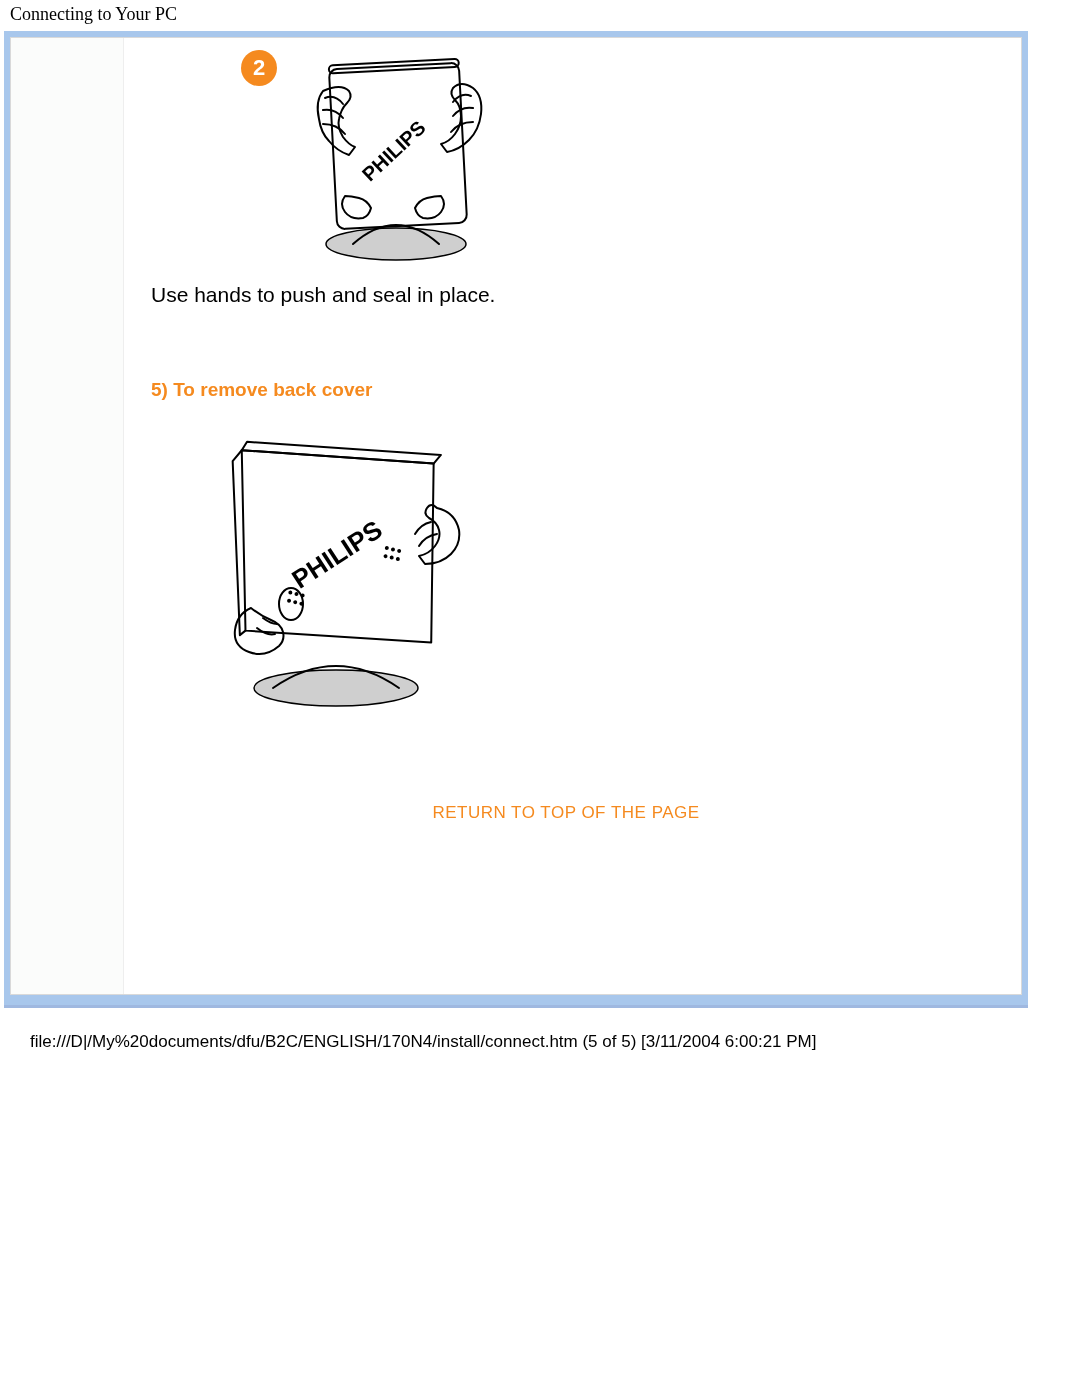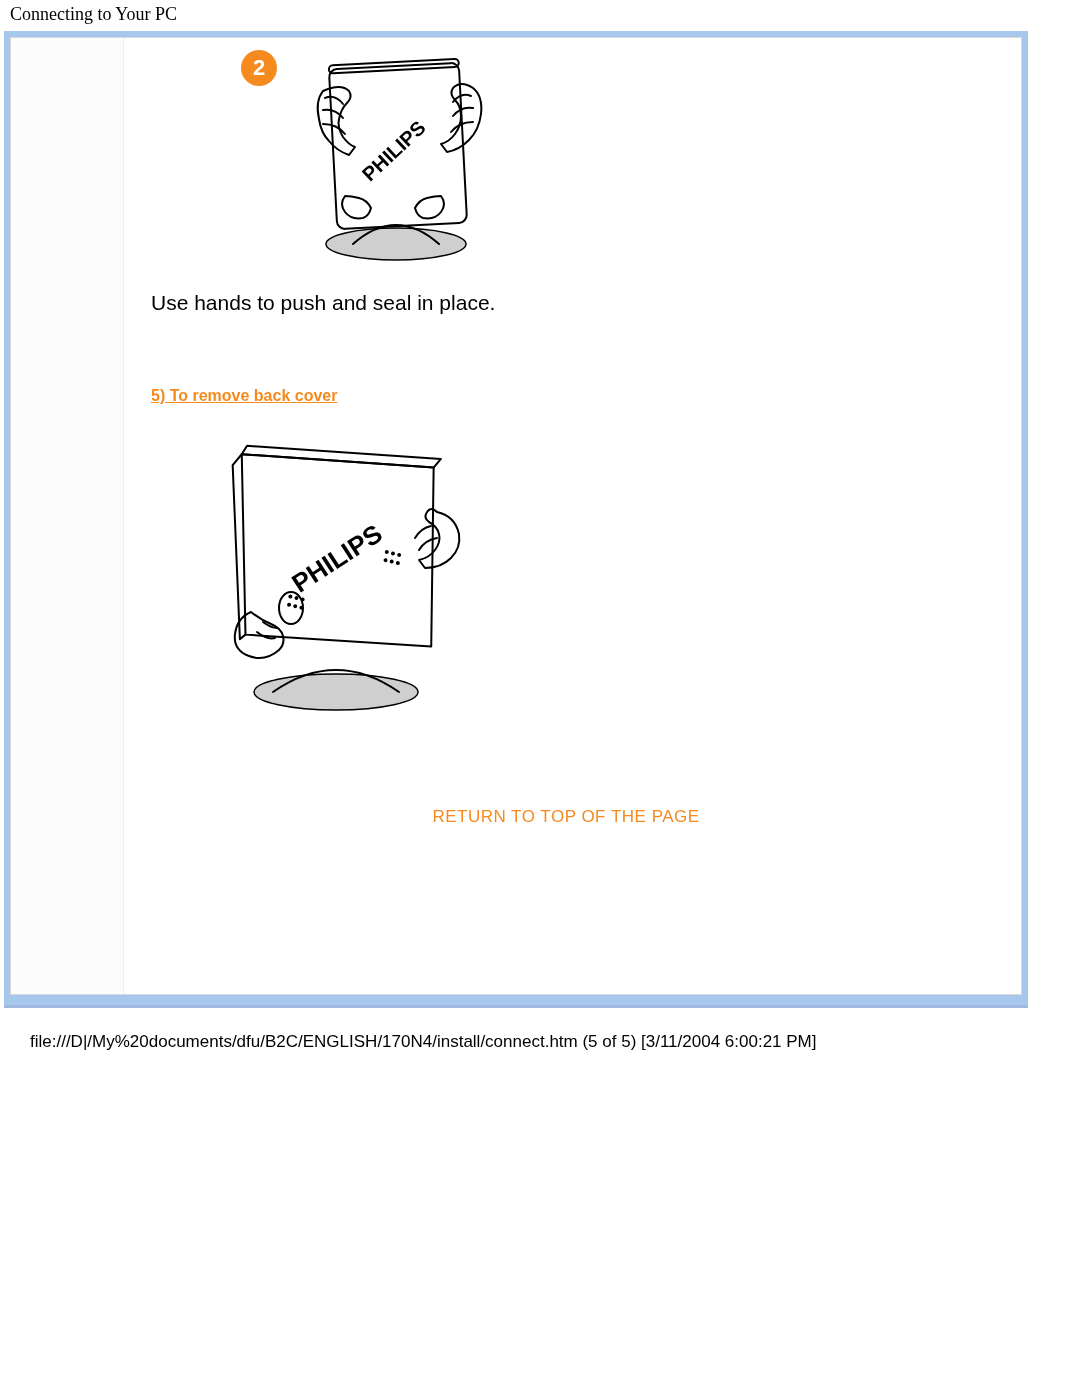--- a/index.html
+++ b/index.html
@@ -63,29 +63,28 @@
     margin-top: 4px;
   }
   .illus {
     display: inline-block;
     vertical-align: top;
   }
   .illus svg {
     display: block;
   }
   .caption {
-    margin-top: 24px;
+    margin-top: 16px;
     margin-bottom: 70px;
   }
   .section-heading {
     color: #f58a1f;
     font-weight: bold;
-    font-size: 16px;
+    font-size: 19px;
     margin-bottom: 10px;
-    text-decoration: underline;
   }
   .desc {
     margin-top: 20px;
     max-width: 740px;
   }
   .return-link {
     display: block;
     text-align: center;
     color: #f58a1f;
     font-size: 17px;

